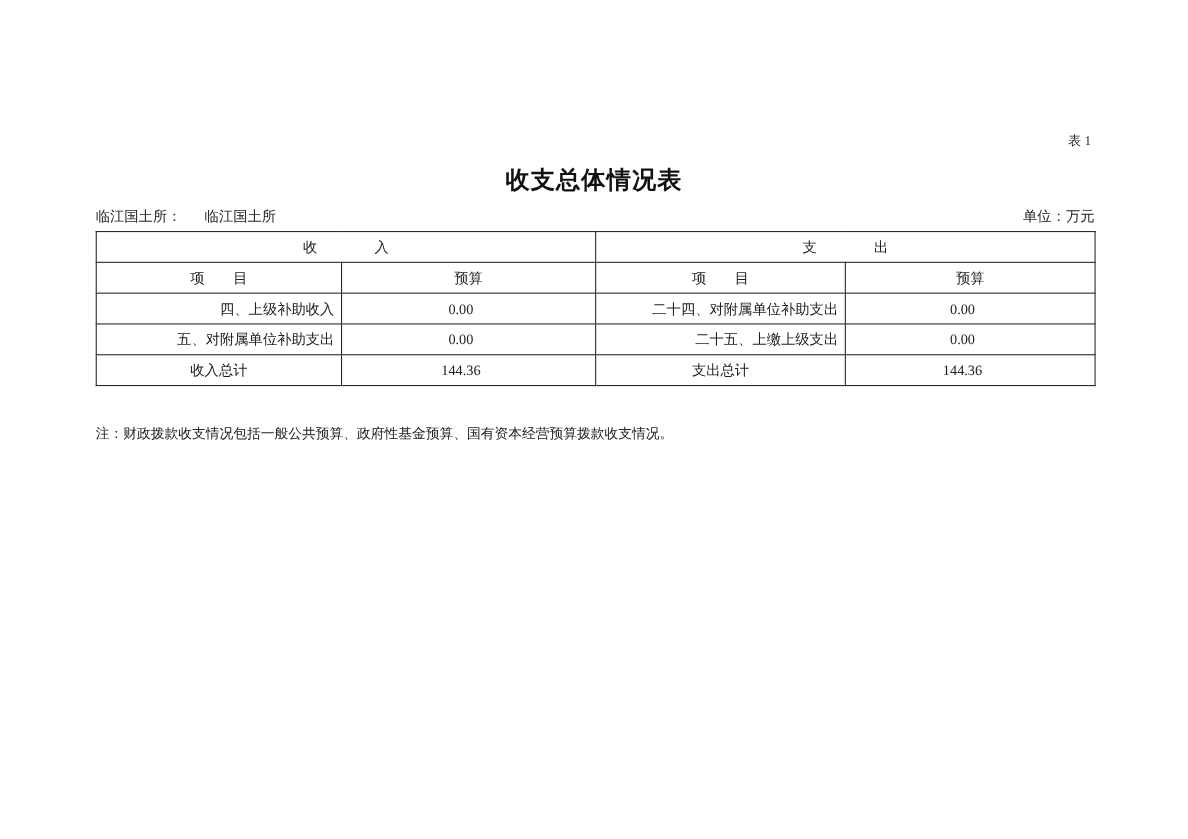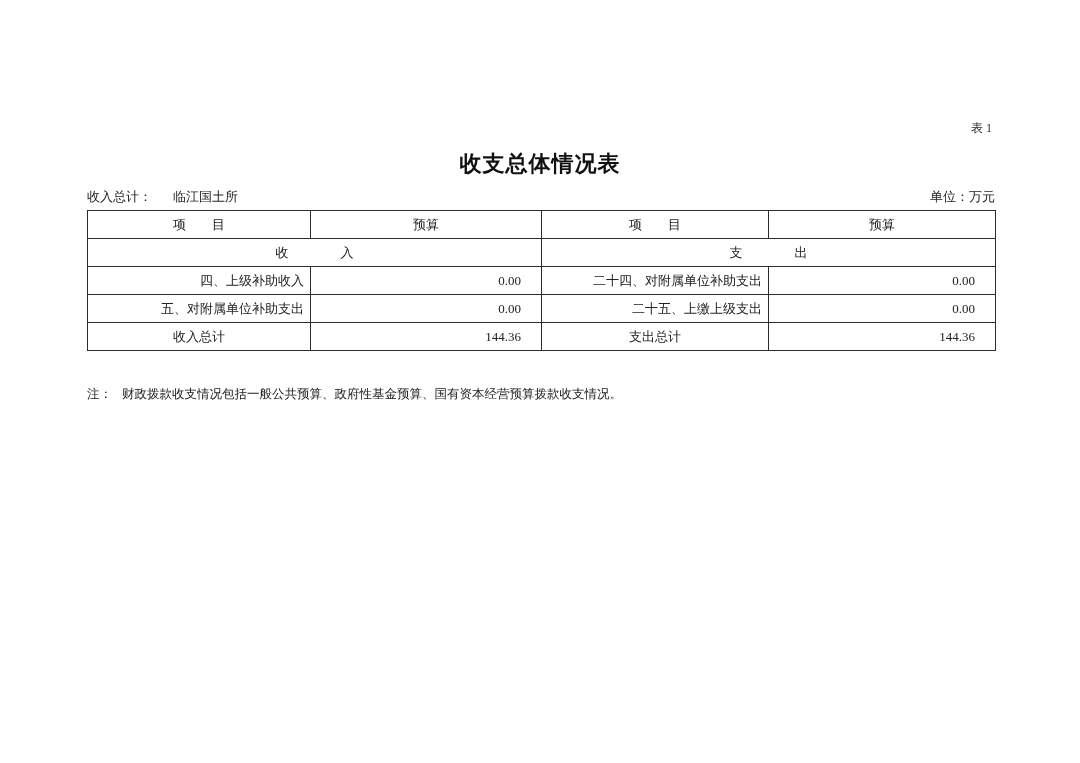--- a/index.html
+++ b/index.html
@@ -57,63 +57,63 @@
     height: 27px;
     padding: 0 6px;
     vertical-align: middle;
     overflow: hidden;
     white-space: nowrap;
   }
   .budget-table td.section-head { text-align: center; }
   .budget-table td.col-head { text-align: center; }
   .budget-table td.item { text-align: right; font-family: Liberation Mono, monospace; }
   .budget-table td.item-center { text-align: center; }
-  .budget-table td.num { text-align: right; padding-right: 20px; }
+  .budget-table td.num { text-align: center; padding-right: 20px; }
   .note-row {
     position: absolute;
     top: 386px;
     left: 87px;
     width: 960px;
     font-size: 12.5px;
   }
-  .note-row .note-text { margin-left: 10px; }
+  .note-row .note-text { }
 </style>
 </head>
 <body>
 
 <div class="page">
 
   <div class="table-label">表 1</div>
 
   <div class="doc-title">收支总体情况表</div>
 
   <div class="meta-row">
     <div class="meta-left">
-      <span>收入总计：</span><span class="meta-value">临江国土所</span>
+      <span>临江国土所：</span><span class="meta-value">临江国土所</span>
     </div>
     <div class="meta-right">单位：万元</div>
   </div>
 
   <table class="budget-table">
     <colgroup>
       <col style="width:223px">
       <col style="width:231px">
       <col style="width:227px">
       <col style="width:227px">
     </colgroup>
     <tbody>
       <tr>
+        <td class="section-head" colspan="2">收　　　　入</td>
+        <td class="section-head" colspan="2">支　　　　出</td>
+      </tr>
+      <tr>
         <td class="col-head">项　　目</td>
         <td class="col-head">预算</td>
         <td class="col-head">项　　目</td>
         <td class="col-head">预算</td>
-      </tr>
-      <tr>
-        <td class="section-head" colspan="2">收　　　　入</td>
-        <td class="section-head" colspan="2">支　　　　出</td>
       </tr>
       <tr>
         <td class="item">四、上级补助收入</td>
         <td class="num">0.00</td>
         <td class="item">二十四、对附属单位补助支出</td>
         <td class="num">0.00</td>
       </tr>
       <tr>
         <td class="item">五、对附属单位补助支出</td>
         <td class="num">0.00</td>

